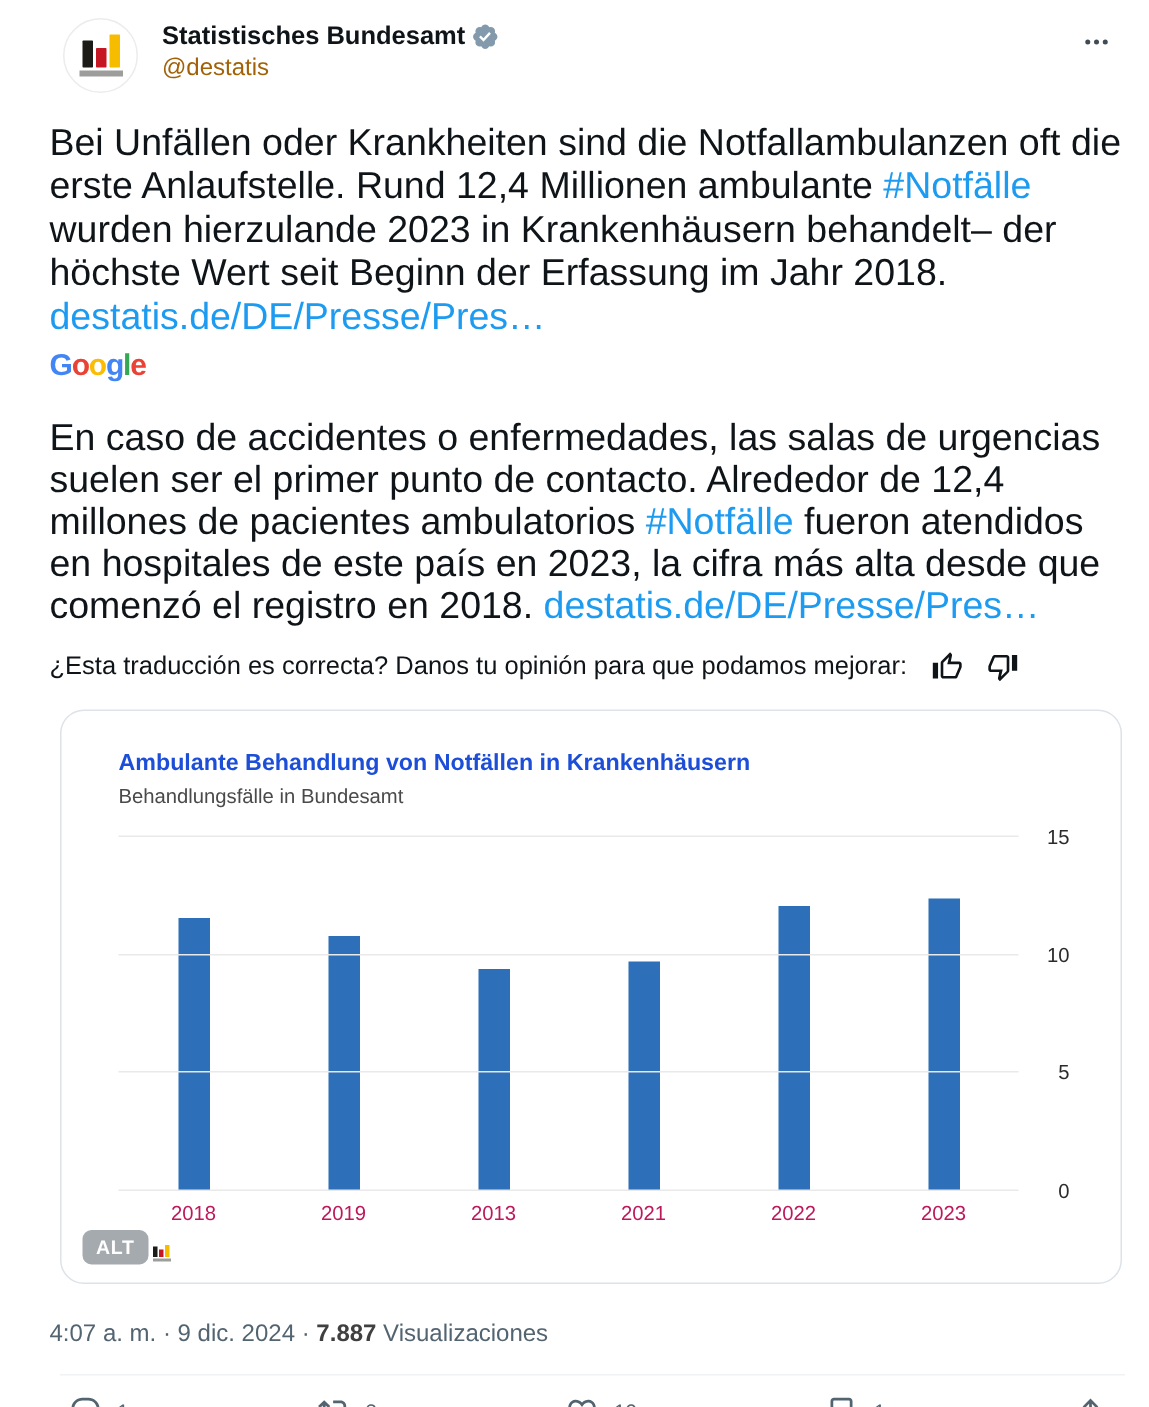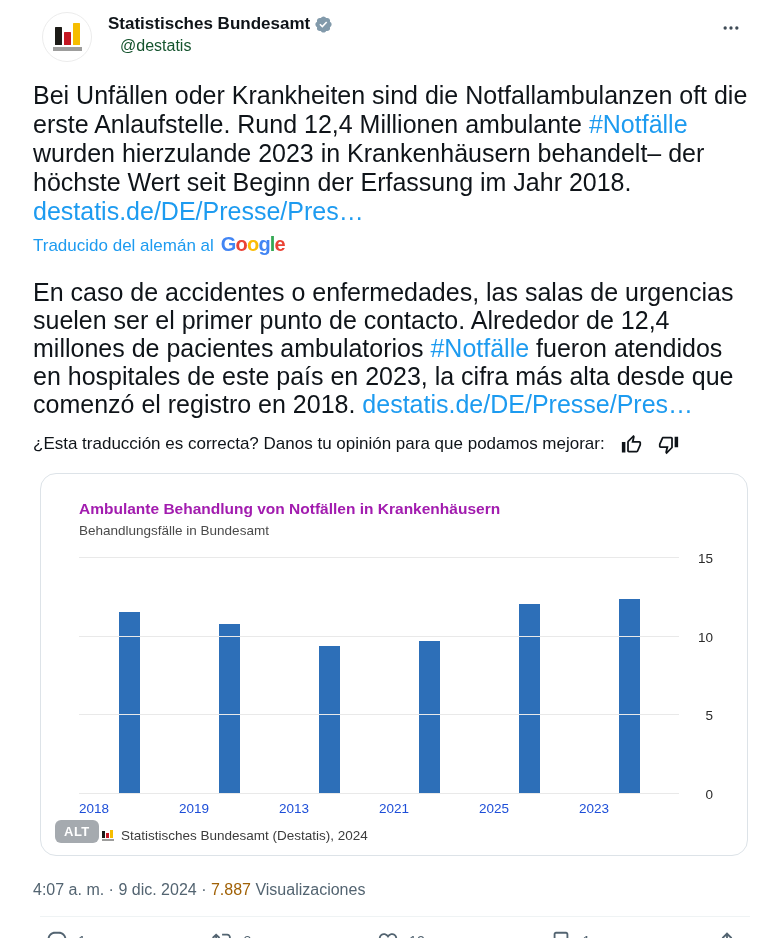--- a/index.html
+++ b/index.html
@@ -19,64 +19,64 @@
   .dlogo-bars{display:flex;align-items:flex-end;gap:2px;height:22px;}
   .dlogo-bars i{display:block;width:7px;border-radius:0.5px;}
   .dlogo-bars .b1{height:18px;background:#1c1b17;}
   .dlogo-bars .b2{height:13px;background:#c41723;}
   .dlogo-bars .b3{height:22px;background:#f6bd00;}
   .dlogo-base{width:29px;height:4px;background:#9d9d9c;margin-top:2px;}
   .id-block{margin-left:16px;padding-top:2px;}
   .name-row{display:flex;align-items:center;gap:4px;}
   .display-name{font-size:17px;font-weight:700;color:#0f1419;}
   .badge{width:19px;height:19px;display:block;}
-  .handle{font-size:16px;color:#14532d;margin-top:3px;margin-left:12px;}
+  .handle{font-size:16px;color:#a16207;margin-top:3px;}
   .more-btn{margin-left:auto;padding:4px;cursor:pointer;margin-top:2px;}
   
   .content{padding:0 18px 0 33px;}
   .tweet-text{font-size:25px;line-height:29px;margin:19px 0 0 0;}
   .tweet-text.es{line-height:28px;margin-top:22px;}
   .link{color:#1d9bf0;text-decoration:none;cursor:pointer;}
   .translate-line{margin-top:7px;display:flex;align-items:baseline;gap:7px;cursor:pointer;}
   .translate-label{font-size:17px;color:#1d9bf0;}
   .google-logo{font-size:20px;font-weight:700;letter-spacing:-0.8px;}
   .feedback-row{margin-top:16px;display:flex;align-items:flex-start;gap:16px;}
   .feedback-text{font-size:17px;color:#0f1419;}
   .thumb-btn{cursor:pointer;display:flex;align-items:center;}
   .thumb-btn svg{width:21px;height:21px;fill:#0f1419;}
   
   .chart-card{
     margin:18px 0 0 7px;border:1px solid #dde3e8;border-radius:16px;
     background:#fff;padding:26px 24px 12px 38px;position:relative;
   }
-  .chart-title{font-size:15.5px;font-weight:700;color:#a21caf;}
+  .chart-title{font-size:15.5px;font-weight:700;color:#1d4ed8;}
   .chart-subtitle{font-size:13.5px;color:#4a4a4a;margin-top:5px;}
   .plot-area{margin-top:20px;margin-right:44px;position:relative;height:236px;}
   .gridline{position:absolute;left:0;right:0;height:1px;background:#e9e9e9;}
   .ytick{position:absolute;right:-34px;transform:translateY(50%);font-size:13.5px;color:#2b2b2b;}
   .bars{position:absolute;left:0;right:0;top:0;bottom:0;display:flex;}
   .bar-slot{flex:1;display:flex;align-items:flex-end;justify-content:center;}
   .bar{width:21px;}
   .xlabels{display:flex;margin-right:44px;margin-top:7px;}
-  .xlabel{flex:1;font-size:13.5px;color:#1d4ed8;}
+  .xlabel{flex:1;text-align:center;font-size:13.5px;color:#be185d;}
   .source-row{margin-top:12px;display:flex;align-items:center;gap:5px;font-size:13.5px;color:#3c3c3c;padding-left:6px;}
   .mini-logo{display:flex;flex-direction:column;align-items:center;margin:0 2px;}
   .mini-bars{display:flex;align-items:flex-end;gap:1px;height:8px;}
   .mini-bars i{display:block;width:3px;}
   .mini-bars .b1{height:7px;background:#1c1b17;}
   .mini-bars .b2{height:5px;background:#c41723;}
   .mini-bars .b3{height:8px;background:#f6bd00;}
   .mini-base{width:12px;height:2px;background:#9d9d9c;margin-top:1px;}
   .alt-badge{
     position:absolute;left:14px;bottom:12px;background:#a5aaaf;color:#fff;
     font-weight:700;font-size:13px;padding:4px 9px;border-radius:6px;letter-spacing:0.5px;cursor:pointer;
   }
   
   .meta-line{margin-top:25px;font-size:16px;color:#536471;}
-  .meta-line .views{font-weight:400;color:#a16207;}
+  .meta-line .views{font-weight:700;color:#404040;}
   .divider{border-top:1px solid #eff3f4;margin:17px 16px 0 40px;}
   .actions{display:flex;align-items:center;justify-content:space-between;padding:13px 28px 0 46px;}
   .action{display:flex;align-items:center;gap:10px;color:#536471;cursor:pointer;}
   .action svg{width:22px;height:22px;fill:#536471;}
   .action .count{font-size:14px;color:#536471;}
 </style>
 </head>
 <body>
 
 <div class="tweet">
@@ -108,21 +108,20 @@
           <circle cx="19" cy="12" r="2" fill="#3f4b56"></circle>
         </svg>
     </div>
   </div>
 
   <div class="content">
 
     <p class="tweet-text"><span>Bei Unfällen oder Krankheiten sind die Notfallambulanzen oft die erste Anlaufstelle. Rund 12,4 Millionen ambulante </span><span class="link">#Notfälle</span><span> wurden hierzulande 2023 in Krankenhäusern behandelt– der höchste Wert seit Beginn der Erfassung im Jahr 2018. </span><span class="link">destatis.de/DE/Presse/Pres…</span></p>
 
     <div class="translate-line">
-      <span class="translate-label">Traducido del alemán al</span>
       <span class="google-logo"><span style="color: rgb(66, 133, 244);">G</span><span style="color: rgb(234, 67, 53);">o</span><span style="color: rgb(251, 188, 5);">o</span><span style="color: rgb(66, 133, 244);">g</span><span style="color: rgb(52, 168, 83);">l</span><span style="color: rgb(234, 67, 53);">e</span></span>
     </div>
 
     <p class="tweet-text es"><span>En caso de accidentes o enfermedades, las salas de urgencias suelen ser el primer punto de contacto. Alrededor de 12,4 millones de pacientes ambulatorios </span><span class="link">#Notfälle</span><span> fueron atendidos en hospitales de este país en 2023, la cifra más alta desde que comenzó el registro en 2018. </span><span class="link">destatis.de/DE/Presse/Pres…</span></p>
 
     <div class="feedback-row">
       <span class="feedback-text">¿Esta traducción es correcta? Danos tu opinión para que podamos mejorar:</span>
       <span class="thumb-btn">
         <svg viewBox="0 0 24 24">
             <path d="M9 21h9c.83 0 1.54-.5 1.84-1.22l3.02-7.05c.09-.23.14-.47.14-.73v-2c0-1.1-.9-2-2-2h-6.31l.95-4.57.03-.32c0-.41-.17-.79-.44-1.06L14.17 1 7.58 7.59C7.22 7.95 7 8.45 7 9v10c0 1.1.9 2 2 2zM9 9l4.34-4.34L12 10h9v2l-3 7H9V9zM1 9h4v12H1z"></path>
@@ -166,34 +165,33 @@
           <div class="gridline" style="bottom: 66.6667%;"></div>
           <div class="ytick" style="bottom: 66.6667%;">10</div>
           <div class="gridline" style="bottom: 100%;"></div>
           <div class="ytick" style="bottom: 100%;">15</div>
         </div>
       <div class="xlabels">
           <div class="xlabel">2018</div>
           <div class="xlabel">2019</div>
           <div class="xlabel">2013</div>
           <div class="xlabel">2021</div>
-          <div class="xlabel">2025</div>
+          <div class="xlabel">2022</div>
           <div class="xlabel">2023</div>
         </div>
       <div class="source-row">
         <span>©</span>
         <span class="mini-logo">
           <span class="mini-bars">
               <i class="b1"></i>
               <i class="b2"></i>
               <i class="b3"></i>
             </span>
           <span class="mini-base"></span>
         </span>
-        <span>Statistisches Bundesamt (Destatis), 2024</span>
       </div>
       <div class="alt-badge">ALT</div>
     </div>
 
     <div class="meta-line">
       <span>4:07 a. m.</span>
       <span>·</span>
       <span>9 dic. 2024</span>
       <span>·</span>
       <span class="views">7.887</span>

